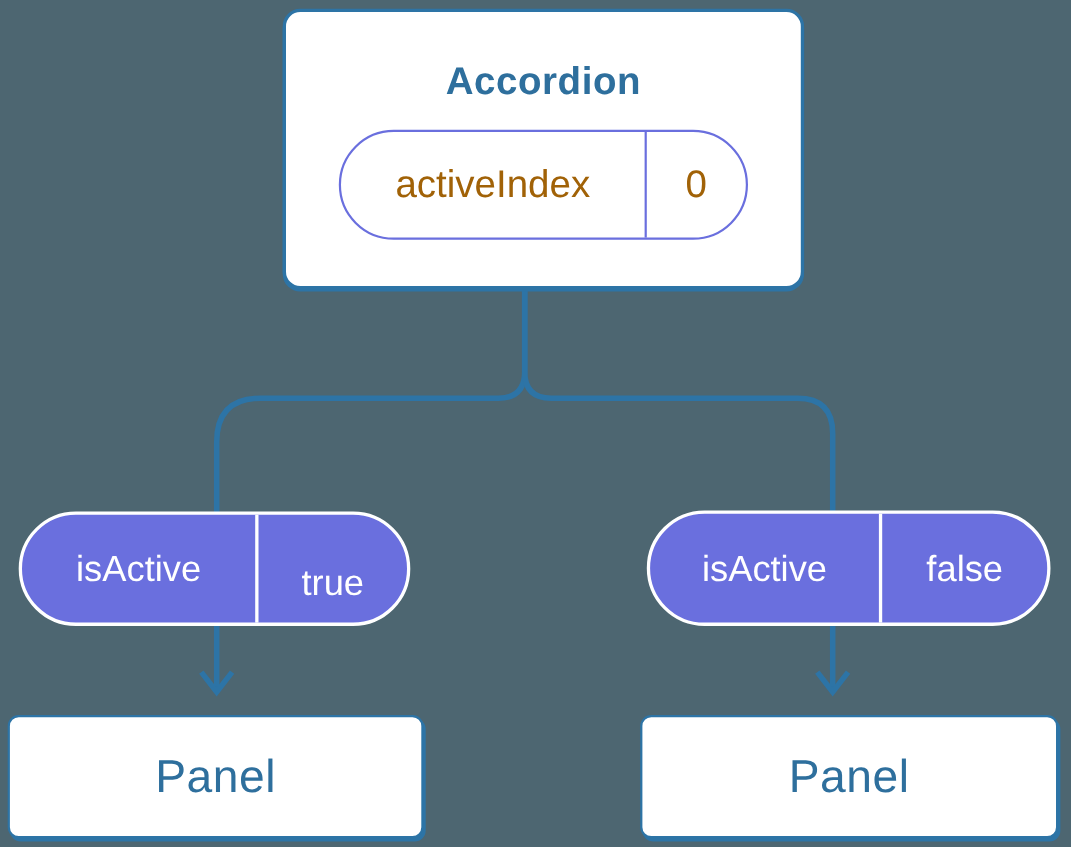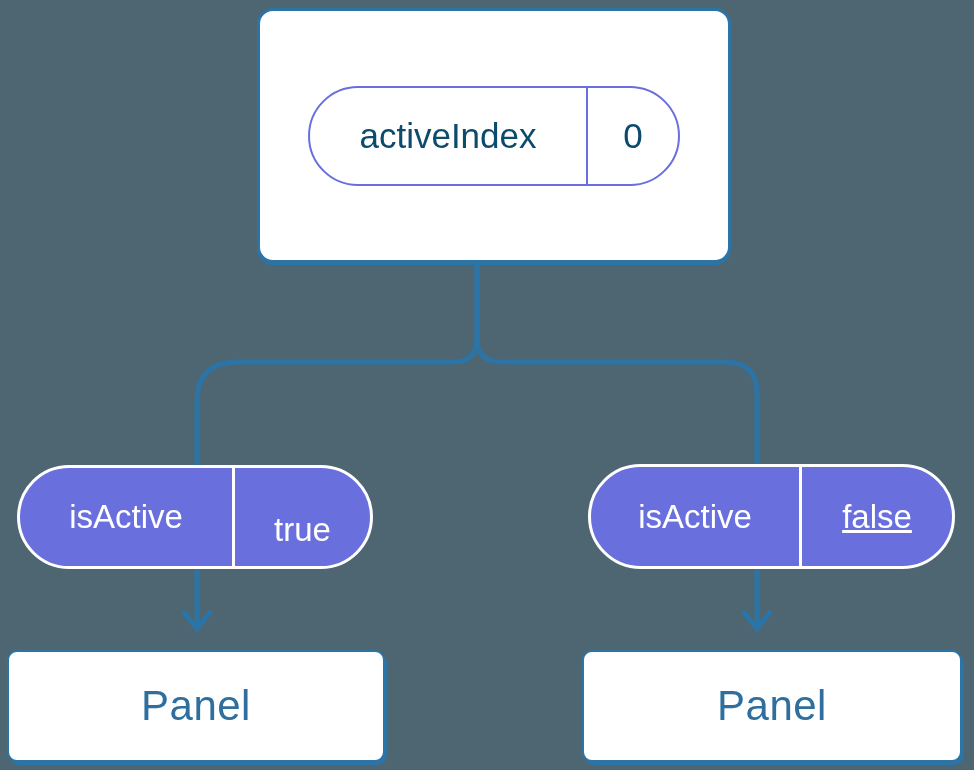--- a/index.html
+++ b/index.html
@@ -49,21 +49,21 @@
   .pill-cell {
     display: flex;
     align-items: center;
     justify-content: center;
   }
   .pill-outline {
     width: 372px; height: 100px;
     border: 2px solid #6a6fde;
     border-radius: 52px;
     background: #ffffff;
-    color: #0c4a6e;
+    color: #a16207;
     font-size: 35px;
   }
   .pill-outline .pill-name {
     flex: 1;
     border-right: 2px solid #6a6fde;
   }
   .pill-outline .pill-value { width: 90px; }
   .pill-filled {
     position: absolute;
     background: #6a6fde;
@@ -80,21 +80,21 @@
   }
   .pill-child-left {
     left: 17px; top: 465px;
     width: 356px; height: 104px;
   }
   .pill-child-left .pill-value { width: 135px; margin-top: 26px; }
   .pill-child-right {
     left: 588px; top: 464px;
     width: 367px; height: 105px;
   }
-  .pill-child-right .pill-value { width: 150px; text-decoration: underline; }
+  .pill-child-right .pill-value { width: 150px; }
   .node-panel {
     width: 378px; height: 112px;
     border: 2px solid #2d74a6;
     border-radius: 10px;
     box-shadow: 2px 3px 0 #2d74a6;
   }
   .node-panel .node-title { font-weight: 500; font-size: 42px; }
   .node-panel-left { left: 7px; top: 650px; }
   .node-panel-right { left: 582px; top: 650px; width: 380px; }
 </style>
@@ -104,20 +104,21 @@
 <div class="canvas">
 
   <svg class="connectors" viewBox="0 0 974 770" xmlns="http://www.w3.org/2000/svg">
     <path d="M 477 262 L 477 338 Q 477 362 453 362 L 237 362 Q 197 362 197 402 L 197 626" fill="none" stroke="#2d74a6" stroke-width="5"></path>
     <path d="M 477 262 L 477 338 Q 477 362 501 362 L 725 362 Q 757 362 757 394 L 757 626" fill="none" stroke="#2d74a6" stroke-width="5"></path>
     <path d="M 183 611 L 197 629 L 211 611" fill="none" stroke="#2d74a6" stroke-width="5" stroke-linejoin="miter"></path>
     <path d="M 743 611 L 757 629 L 771 611" fill="none" stroke="#2d74a6" stroke-width="5" stroke-linejoin="miter"></path>
   </svg>
 
   <div class="node node-root">
+    <div class="node-title">Accordion</div>
     <div class="pill pill-outline">
       <span class="pill-cell pill-name">activeIndex</span>
       <span class="pill-cell pill-value">0</span>
     </div>
   </div>
 
   <div class="pill pill-filled pill-child-left">
     <span class="pill-cell pill-name">isActive</span>
     <span class="pill-cell pill-value">true</span>
   </div>

